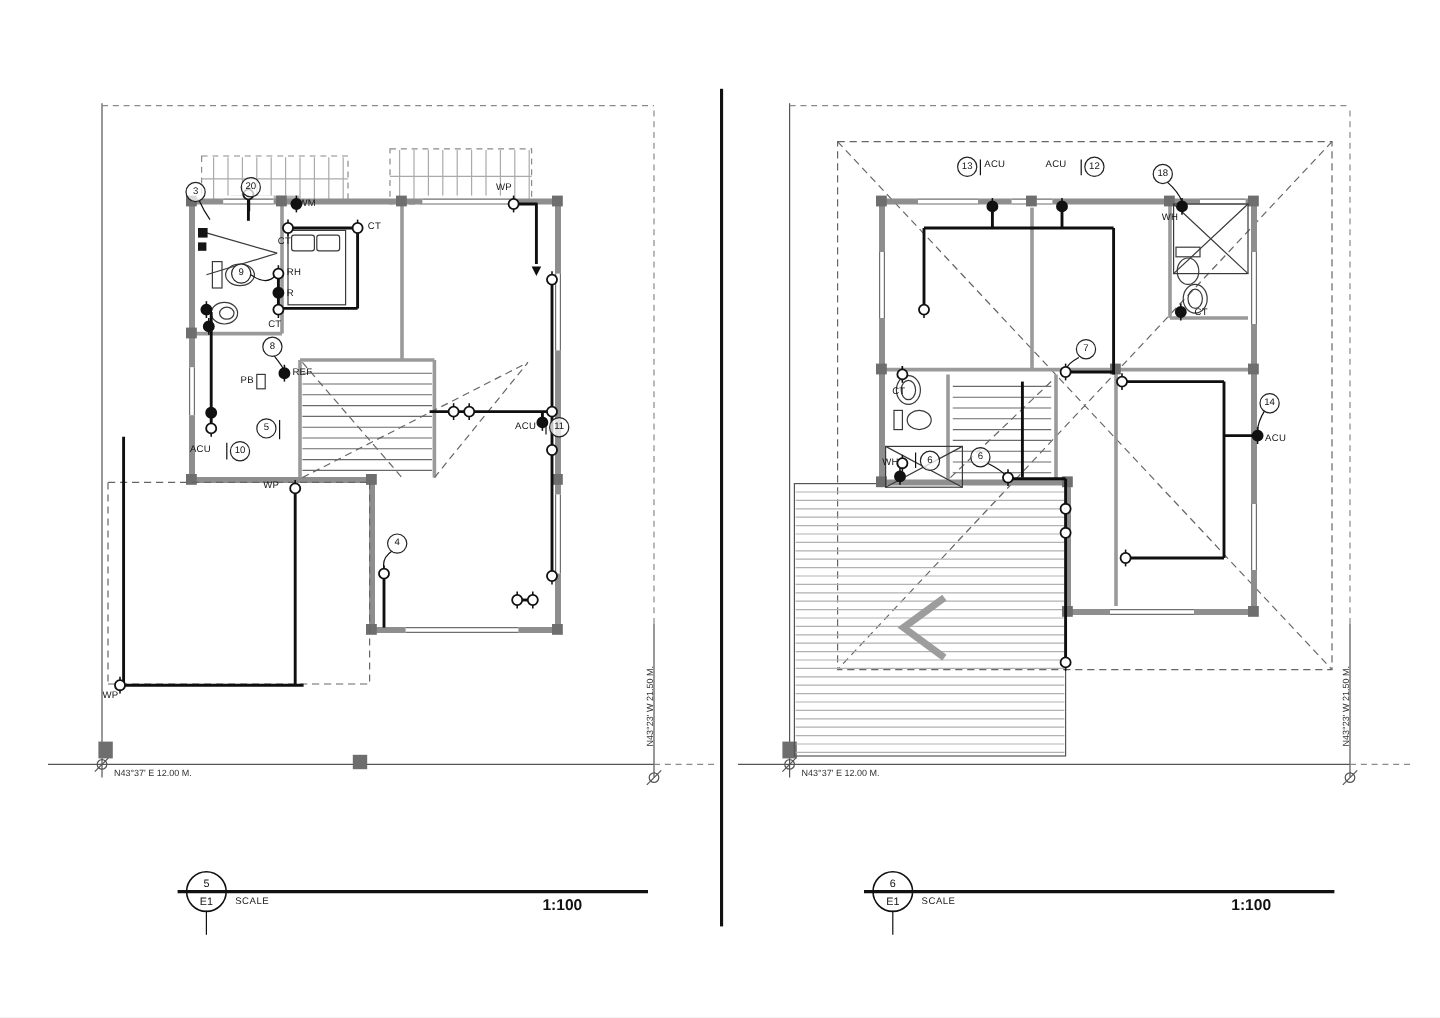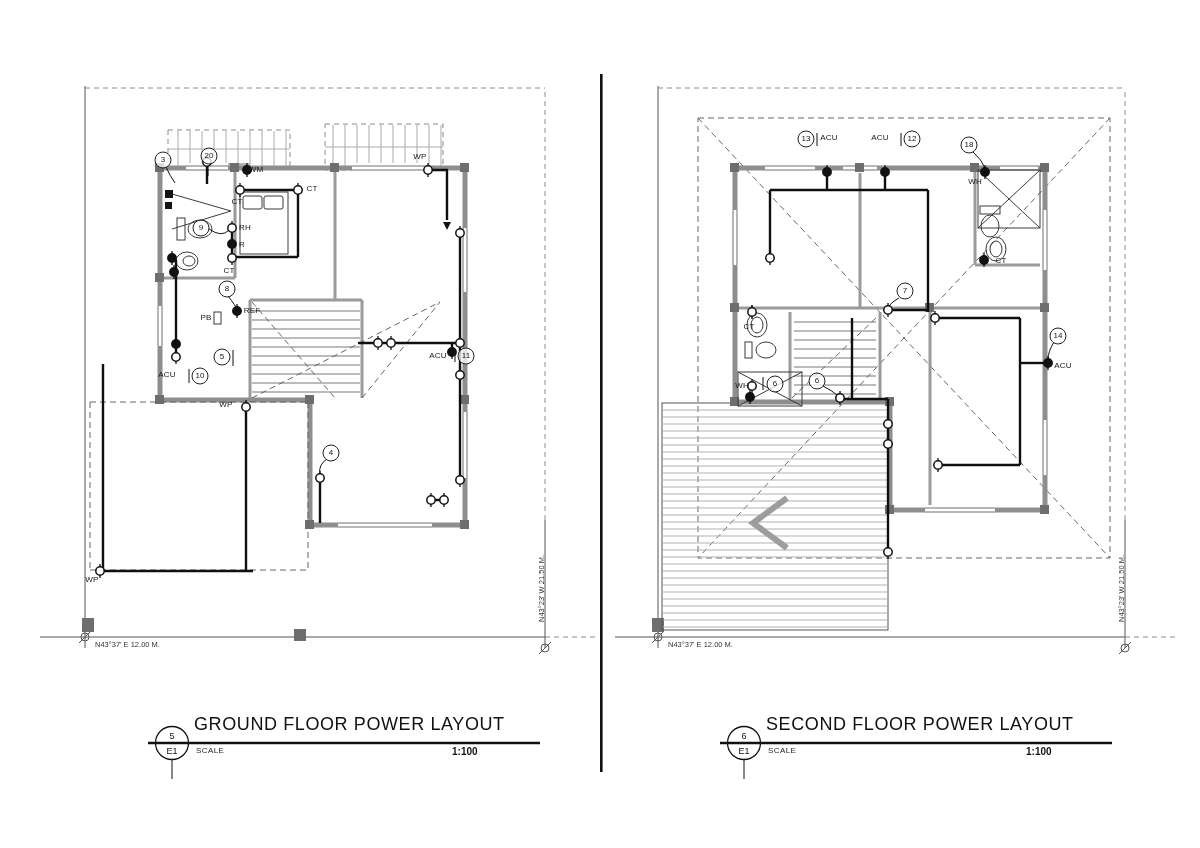--- a/index.html
+++ b/index.html
@@ -11,21 +11,21 @@
        white-space:nowrap;color:#151515;text-align:center;}
   .circ{position:absolute;width:15px;height:15px;transform:translate(-50%,-50%);
         border:1.2px solid #222;border-radius:50%;font-size:8px;line-height:13px;
         text-align:center;background:rgba(255,255,255,.75);color:#151515;}
   .dim{position:absolute;font-size:7.5px;white-space:nowrap;color:#333;}
   .dimv{position:absolute;font-size:7.5px;white-space:nowrap;color:#333;
         transform:rotate(-90deg);transform-origin:0 0;}
   .title{position:absolute;font-size:18px;letter-spacing:0.6px;white-space:nowrap;
          color:#111;font-stretch:condensed;}
   .scl{position:absolute;font-size:8px;color:#222;letter-spacing:0.4px;}
-  .ratio{position:absolute;font-size:10px;color:#111;font-weight:bold;}
+  .ratio{position:absolute;font-size:13px;color:#111;font-weight:bold;}
   .refnum{position:absolute;font-size:9px;color:#111;transform:translate(-50%,-50%);}
   
   .thin{stroke:#555;stroke-width:1;fill:none}
   .dash{stroke:#666;stroke-width:1;fill:none;stroke-dasharray:6 4}
   .dashlt{stroke:#8a8a8a;stroke-width:1;fill:none;stroke-dasharray:5 4}
   .wall{stroke:#8e8e8e;stroke-width:5;fill:none}
   .wall3{stroke:#9a9a9a;stroke-width:3;fill:none}
   .win{stroke:#6f6f6f;stroke-width:1;fill:none}
   .winf{fill:#ffffff;stroke:none}
   .col{fill:#6e6e6e;stroke:none}
@@ -325,25 +325,23 @@
   <span class="circ" style="left:775px;top:384px">6</span>
   <span class="circ" style="left:817px;top:381px">6</span>
   <span class="circ" style="left:1058px;top:336px">14</span>
   <span class="lbl" style="left:1063px;top:365px">ACU</span>
 
   <span class="dim" style="left:95px;top:640px">N43°37' E 12.00 M.</span>
   <span class="dimv" style="left:537px;top:622px">N43°23' W 21.50 M.</span>
   <span class="dim" style="left:668px;top:640px">N43°37' E 12.00 M.</span>
   <span class="dimv" style="left:1117px;top:622px">N43°23' W 21.50 M.</span>
 
-  <span class="title" style="left:194px;top:714px">GROUND FLOOR POWER LAYOUT</span>
   <span class="refnum" style="left:172px;top:736px">5</span>
   <span class="refnum" style="left:172px;top:751px">E1</span>
   <span class="scl" style="left:196px;top:746px">SCALE</span>
   <span class="ratio" style="left:452px;top:746px">1:100</span>
 
-  <span class="title" style="left:766px;top:714px">SECOND FLOOR POWER LAYOUT</span>
   <span class="refnum" style="left:744px;top:736px">6</span>
   <span class="refnum" style="left:744px;top:751px">E1</span>
   <span class="scl" style="left:768px;top:746px">SCALE</span>
   <span class="ratio" style="left:1026px;top:746px">1:100</span>
 </div>
 </div>
 
 </body></html>

